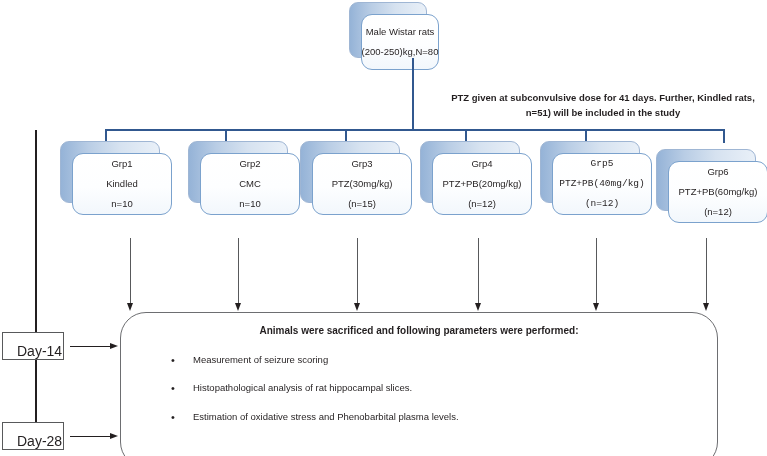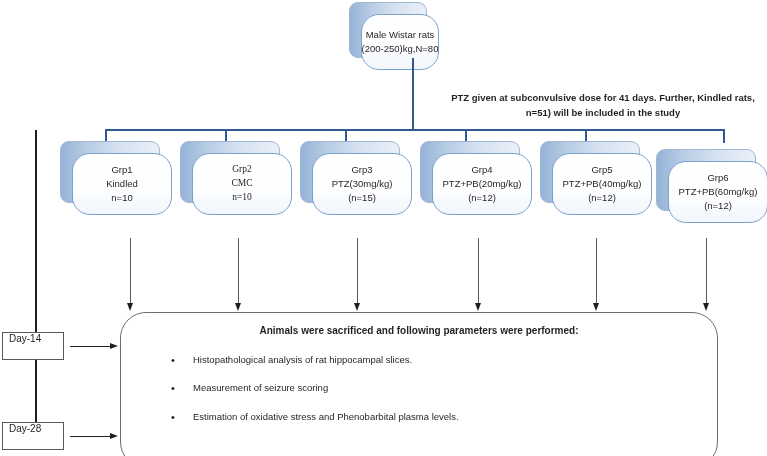--- a/index.html
+++ b/index.html
@@ -33,27 +33,28 @@
     background: linear-gradient(to right, #95b3d7 0%, #b9cde5 28%, #d6e2f0 60%, #e9f0f8 100%);
     box-sizing: border-box;
   }
   .card .front {
     position: absolute;
     left: 12px;
     top: 12px;
     width: 100%;
     height: 100%;
     border: 1px solid #7ba2cd;
-    border-radius: 18px;
+    border-radius: 11px;
     background: linear-gradient(to bottom, #ffffff 0%, #fdfeff 55%, #f2f7fc 100%);
     box-sizing: border-box;
     display: flex;
     flex-direction: column;
     align-items: center;
     justify-content: center;
+    gap: 6px;
   }
   .card .front .ln {
     color: #231f20;
     font-size: 10px;
     line-height: 1.05;
     white-space: nowrap;
     text-align: center;
     padding: 2px 0;
   }
 
@@ -62,24 +63,24 @@
     left: 349px;
     top: 2px;
     width: 78px;
     height: 56px;
   }
   #top-card .front .ln { font-size: 9.5px; }
 
   
   .grp { top: 141px; width: 100px; height: 62px; }
   #grp-1 { left: 60px; }
-  #grp-2 { left: 180px; font-family: Liberation Serif, serif; }
+  #grp-2 { left: 188px; }
   #grp-3 { left: 300px; }
   #grp-4 { left: 420px; }
-  #grp-5 { left: 540px; }
+  #grp-5 { left: 540px; font-family: Liberation Mono, monospace; }
   #grp-6 { left: 656px; margin-top: 8px; }
   .grp .front .ln { font-size: 9.5px; }
 
   
   .blue-line {
     position: absolute;
     background: #31588f;
   }
   .v-blue { width: 2px; }
   .h-blue { height: 2px; }
@@ -128,23 +129,23 @@
     background: #231f20;
   }
 
   
   .day-box {
     position: absolute;
     border: 1.5px solid #58595b;
     background: #ffffff;
     box-sizing: border-box;
     display: flex;
-    align-items: flex-start;
-    padding-left: 6px;
-    font-size: 10px;
+    align-items: flex-end;
+    padding-left: 14px;
+    font-size: 14px;
     color: #231f20;
   }
   #day-14-box { left: 2px; top: 332px; width: 62px; height: 28px; }
   #day-28-box { left: 2px; top: 422px; width: 62px; height: 28px; }
 
   
   #ptz-note {
     position: absolute;
     left: 444px;
     top: 91px;
@@ -299,19 +300,19 @@
   <div class="arrow-h" style="left:70px; top:346px; width:40px;"></div>
 
   <div class="day-box" id="day-28-box">
     <span>Day-28</span>
   </div>
   <div class="arrow-h" style="left:70px; top:436px; width:40px;"></div>
 
   <div id="outcome-panel">
     <div id="outcome-title">Animals were sacrificed  and following  parameters were performed:</div>
     <ul id="outcome-list">
+      <li>Measurement of seizure scoring</li>
       <li>Histopathological  analysis of rat hippocampal  slices.</li>
-      <li>Measurement of seizure scoring</li>
       <li>Estimation of oxidative stress and Phenobarbital  plasma levels.</li>
     </ul>
   </div>
 
 </div>
 
 </body></html>

